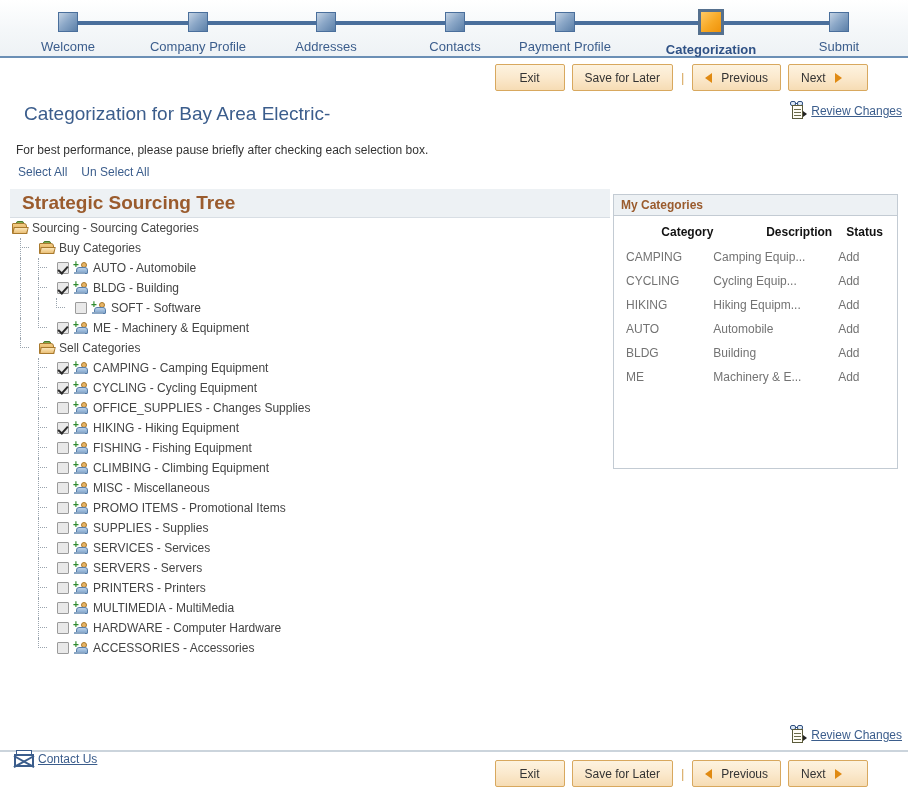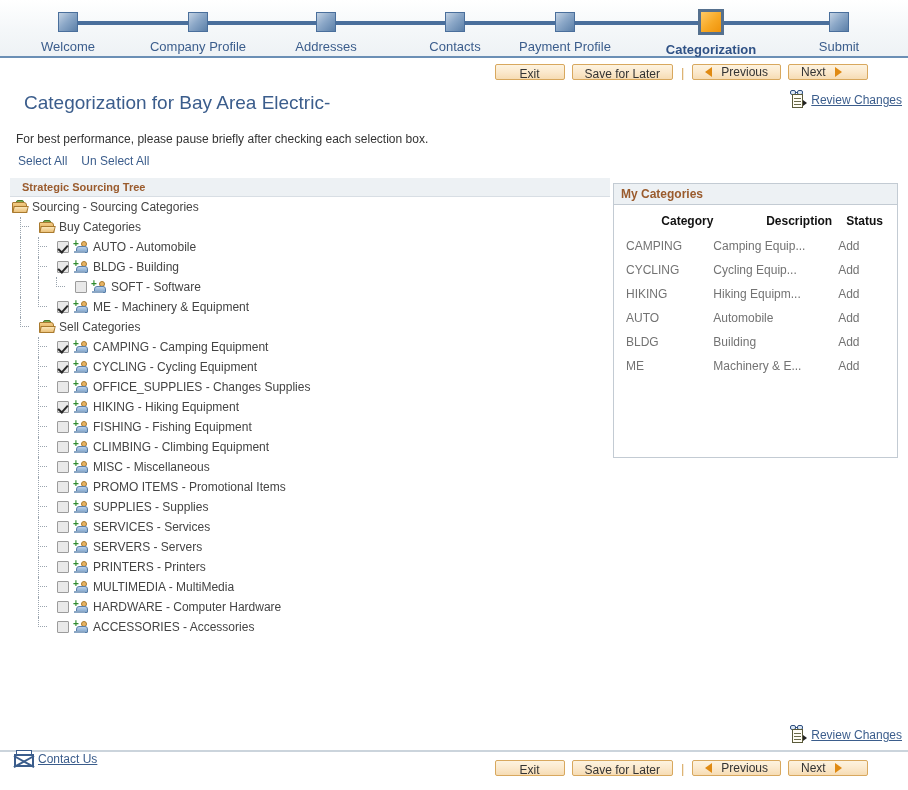--- a/index.html
+++ b/index.html
@@ -60,21 +60,21 @@
   
   .btnrow {
     display: flex;
     justify-content: flex-end;
     align-items: center;
     gap: 7px;
     padding: 6px 40px 0 0;
   }
   .btn {
     min-width: 70px;
-    height: 16px;
+    height: 27px;
     padding: 0 12px;
     background: linear-gradient(to bottom, #fdf3e0 0%, #fbe9cd 50%, #f6dcb4 100%);
     border: 1px solid #d8a85e;
     border-radius: 2px;
     color: #333;
     font-size: 12px;
     font-family: "Liberation Sans", sans-serif;
     line-height: 18px;
     text-align: center;
     cursor: pointer;
@@ -148,21 +148,21 @@
   
   #treepanel {
     position: absolute;
     left: 10px; top: 0;
     width: 600px;
   }
   #treehdr {
     background: #edf1f4;
     color: #9a5b2d;
     font-weight: bold;
-    font-size: 11px;
+    font-size: 19px;
     padding: 3px 0 3px 12px;
     border-bottom: 1px solid #d8dee4;
   }
   .tnode {
     position: relative;
     height: 20px;
     line-height: 20px;
     white-space: nowrap;
     font-size: 12px;
     color: #444;

